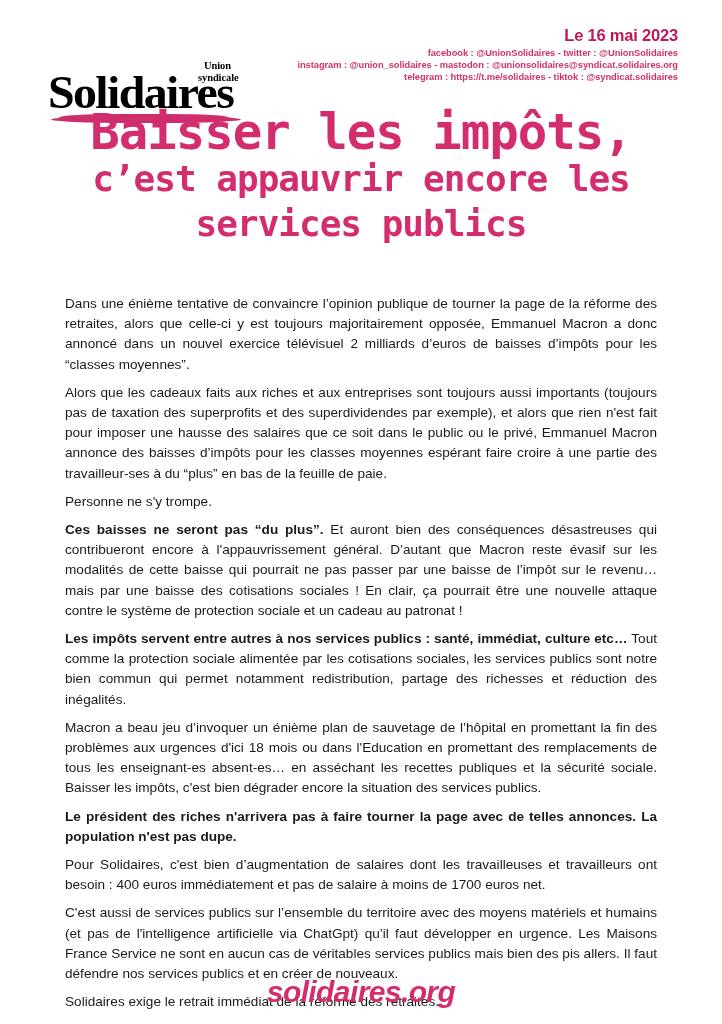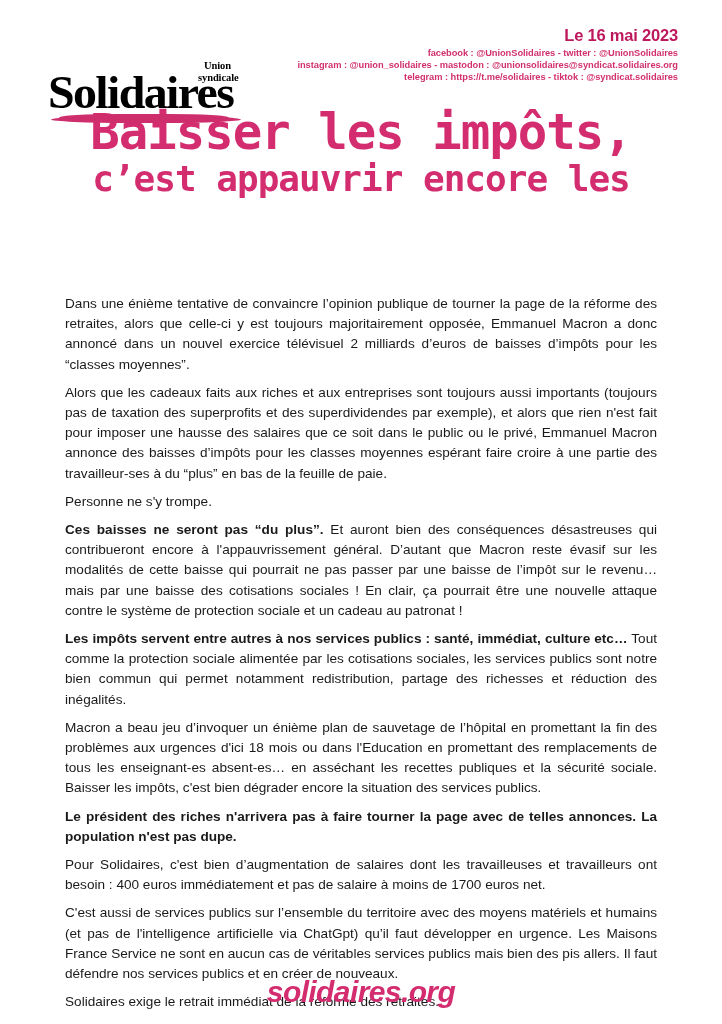--- a/index.html
+++ b/index.html
@@ -192,20 +192,21 @@
     <div class="social-line">facebook : @UnionSolidaires - twitter : @UnionSolidaires</div>
     <div class="social-line">instagram : @union_solidaires - mastodon : @unionsolidaires@syndicat.solidaires.org</div>
     <div class="social-line">telegram : https://t.me/solidaires - tiktok : @syndicat.solidaires</div>
   </div>
 
 </div>
 
 <div class="title">
   <span class="title-line title-line-1">Baisser les impôts,</span>
   <span class="title-line title-line-2">c’est appauvrir encore les</span>
+  <span class="title-line title-line-3">services publics</span>
 </div>
 
 <div class="content">
 
   <p class="para">Dans une énième tentative de convaincre l’opinion publique de tourner la page de la réforme des retraites, alors que celle-ci y est toujours majoritairement opposée, Emmanuel Macron a donc annoncé dans un nouvel exercice télévisuel 2 milliards d’euros de baisses d’impôts pour les “classes moyennes”.</p>
 
   <p class="para">Alors que les cadeaux faits aux riches et aux entreprises sont toujours aussi importants (toujours pas de taxation des superprofits et des superdividendes par exemple), et alors que rien n'est fait pour imposer une hausse des salaires que ce soit dans le public ou le privé, Emmanuel Macron annonce des baisses d’impôts pour les classes moyennes  espérant faire croire à une partie des travailleur-ses à du “plus” en bas de la feuille de paie.</p>
 
   <p class="para plain-left">Personne ne s'y trompe.</p>
 

